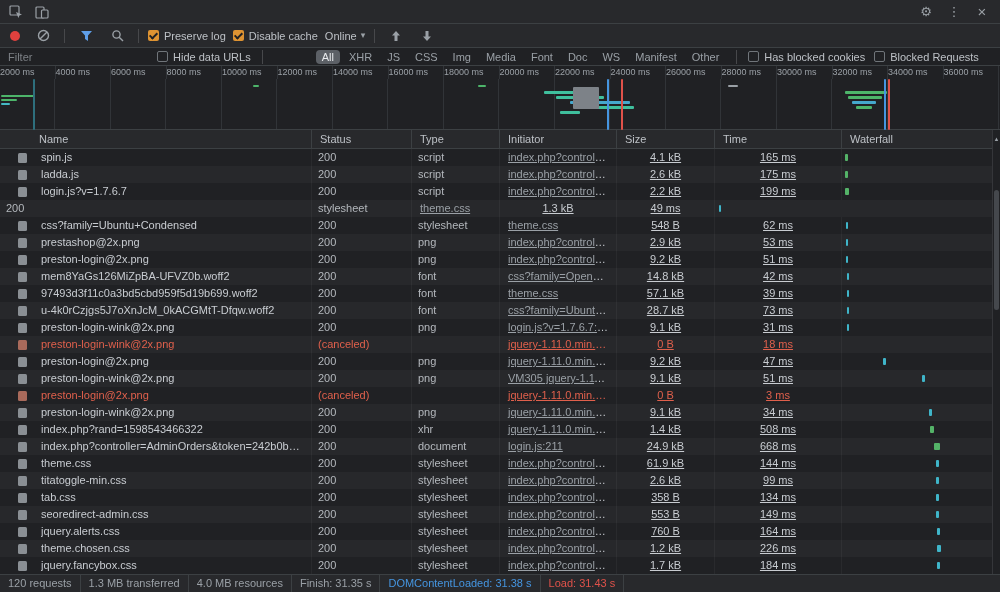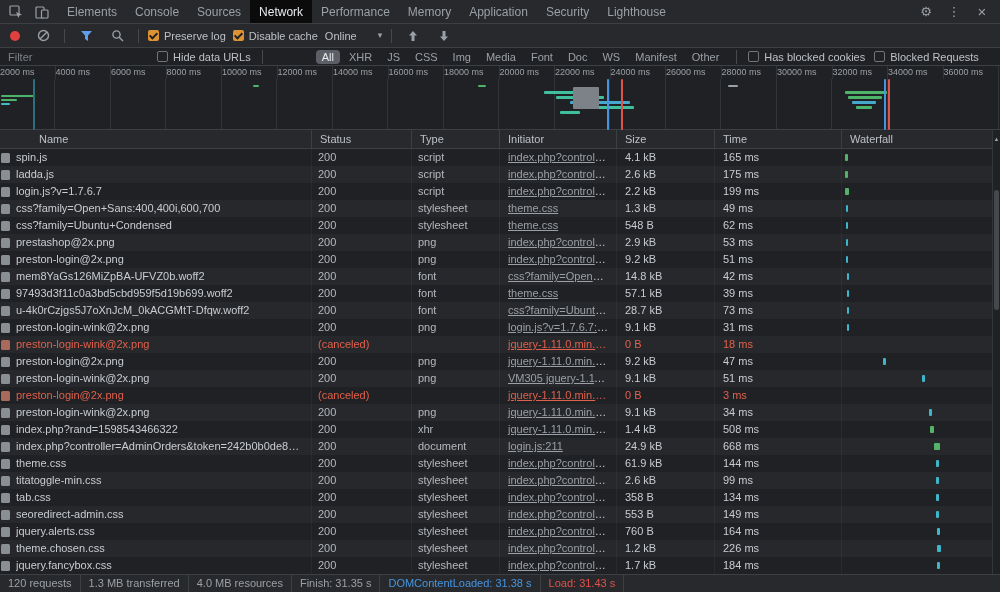--- a/index.html
+++ b/index.html
@@ -27,21 +27,21 @@
     display:flex; align-items:center; padding:0 6px; gap:7px; font-size:11px; }
   .record-dot { width:10px; height:10px; border-radius:50%; background:#e0413e; margin:0 4px; }
   .vsep { width:1px; height:14px; background:#47484b; margin:0 2px; flex:none; }
   .check-group { display:flex; align-items:center; gap:5px; white-space:nowrap; }
   .checkbox { width:11px; height:11px; border-radius:2px; position:relative; flex:none; }
   .checkbox.checked { background:#de9332; }
   .checkbox.checked::after { content:""; position:absolute; left:3px; top:1px; width:3px; height:6px;
     border:solid #202124; border-width:0 2px 2px 0; transform:rotate(45deg); }
   .checkbox.unchecked { border:1px solid #70757a; background:transparent; }
   .check-label { color:#bdc1c6; }
-  .throttle { display:flex; align-items:flex-start; gap:21px; color:#bdc1c6; }
+  .throttle { display:flex; align-items:flex-start; gap:4px; color:#bdc1c6; }
   .caret { font-size:9px; color:#9aa0a6; }
 
   
   .filterbar { height:18px; background:#202124; border-bottom:1px solid #3c4043;
     display:flex; align-items:center; gap:9px; padding:0 8px; font-size:11px; }
   .filter-input { width:140px; background:transparent; border:none; outline:none;
     color:#bdc1c6; font-family:inherit; font-size:11px; padding:0; }
   .filter-input::placeholder { color:#7d8186; }
   .pill-box { display:flex; align-items:center; gap:3px; }
   .pill { padding:1px 6px; border-radius:4px; color:#9aa0a6; white-space:nowrap; }
@@ -62,26 +62,26 @@
     font-size:11px; color:#bdc1c6; align-items:center; }
   .th { height:100%; display:flex; align-items:center; padding:0 8px;
     border-right:1px solid #3c4043; overflow:hidden; white-space:nowrap; }
   .th.name { padding-left:14px;margin-left:25px; }
 
   .rows { height:425px; overflow:hidden; font-size:11px; position:relative; }
   .row { height:17px; align-items:center; }
   .row:nth-child(even) { background:#27282b; }
   .cell { height:17px; line-height:17px; padding:0 8px; overflow:hidden; white-space:nowrap;
     text-overflow:ellipsis; border-right:1px solid rgba(255,255,255,0.045); color:#c8ccd1; }
-  .cell.name { display:flex; align-items:center; gap:6px; padding-left:1px; }
+  .cell.name { display:flex; align-items:center; gap:14px; padding-left:18px; }
   .file-icon { width:9px; height:10px; background:#8a8f94; border-radius:1.5px; flex:none; }
   .name-text { overflow:hidden; text-overflow:ellipsis; white-space:nowrap; }
   .cell.status, .cell.type { color:#b4b8bd; padding-left:6px; }
   .init-link { text-decoration:underline; color:#9aa0a6; cursor:pointer; }
-  .cell.size, .cell.time { text-align:left; }
+  .cell.size, .cell.time { text-align:center;text-decoration:underline; }
   .cell.waterfall { position:relative; border-right:none; }
   .wf-bar { position:absolute; top:5px; height:7px; border-radius:1px; }
   .row.canceled .cell, .row.canceled .name-text, .row.canceled .init-link { color:#e0604c; }
   .row.canceled .file-icon { background:#a96a5b; }
 
   
   .scrollbar { position:absolute; right:0; top:130px; width:8px; height:444px;
     background:#202124; border-left:1px solid #35363a; z-index:5; }
   .scroll-arrow { height:19px; line-height:19px; text-align:center; font-size:6px; color:#9aa0a6; }
   .scroll-thumb { position:absolute; left:1px; right:1px; top:60px; height:120px;
@@ -105,31 +105,20 @@
         <path d="M7 7 L13 9.4 L10.4 10.4 L9.4 13 Z" fill="#9aa0a6"></path>
       </svg>
     </span>
     <span class="icon-btn">
       <svg width="14" height="14" viewBox="0 0 14 14">
         <rect x="1" y="2" width="8" height="11" rx="1" fill="none" stroke="#9aa0a6" stroke-width="1.2"></rect>
         <rect x="6.5" y="5" width="6.5" height="8" rx="1" fill="#28292c" stroke="#9aa0a6" stroke-width="1.2"></rect>
       </svg>
     </span>
   </div>
-  <div class="tabs">
-      <div class="tab">Elements</div>
-      <div class="tab">Console</div>
-      <div class="tab">Sources</div>
-      <div class="tab selected">Network</div>
-      <div class="tab">Performance</div>
-      <div class="tab">Memory</div>
-      <div class="tab">Application</div>
-      <div class="tab">Security</div>
-      <div class="tab">Lighthouse</div>
-    </div>
   <div class="tabbar-right">
     <span class="icon-btn">⚙</span>
     <span class="icon-btn">⋮</span>
     <span class="icon-btn" style="font-size:15px;">×</span>
   </div>
 </div>
 
 <div class="toolbar">
   <span class="record-dot"></span>
   <span class="icon-btn">
@@ -300,24 +289,20 @@
       <div class="cell status">200</div>
       <div class="cell type">script</div>
       <div class="cell initiator"><span class="init-link">index.php?controller=AdminLogi…</span></div>
       <div class="cell size">2.2 kB</div>
       <div class="cell time">199 ms</div>
       <div class="cell waterfall">
         <div class="wf-bar" style="left: 3px; width: 4px; background: rgb(84, 179, 104);"></div>
       </div>
     </div>
     <div class="row grid">
-      <div class="cell name">
-        <span class="file-icon"></span>
-        <span class="name-text">css?family=Open+Sans:400,400i,600,700</span>
-      </div>
       <div class="cell status">200</div>
       <div class="cell type">stylesheet</div>
       <div class="cell initiator"><span class="init-link">theme.css</span></div>
       <div class="cell size">1.3 kB</div>
       <div class="cell time">49 ms</div>
       <div class="cell waterfall">
         <div class="wf-bar" style="left: 4px; width: 2px; background: rgb(63, 181, 201);"></div>
       </div>
     </div>
     <div class="row grid">

